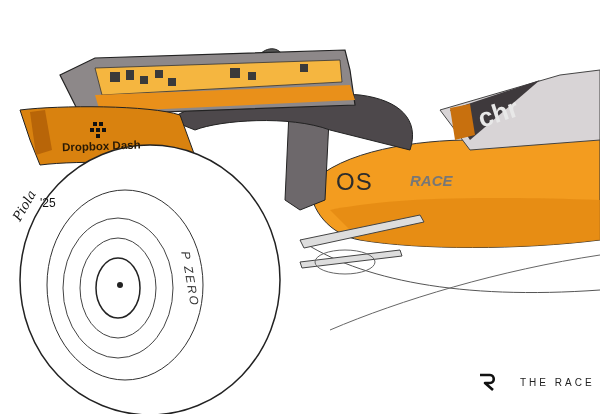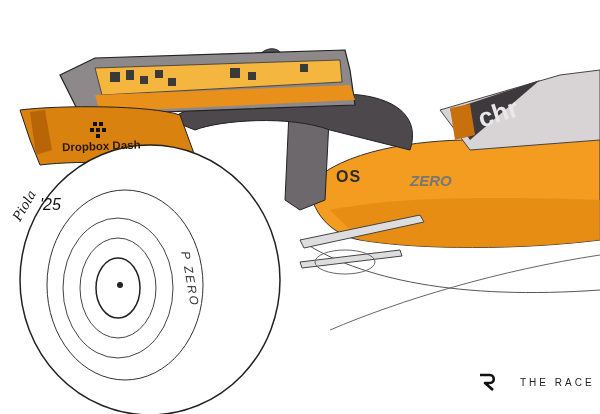--- a/index.html
+++ b/index.html
@@ -3,23 +3,23 @@
 <meta charset="utf-8">
 <style>
   html, body { margin:0; padding:0; background:#ffffff; }
   body { width:600px; height:414px; position:relative; overflow:hidden; font-family:"Liberation Sans", sans-serif; }
   .art { position:absolute; left:0; top:0; width:600px; height:414px; }
   .brand { position:absolute; left:478px; top:372px; display:flex; align-items:center; gap:22px; }
   .brand-text { font-size:10px; letter-spacing:3px; color:#222; }
   .dropbox-label { position:absolute; left:62px; top:140px; font-size:11.5px; font-weight:bold; color:#2a1a05; transform:rotate(-2deg); }
   .wheel-text { position:absolute; left:162px; top:272px; font-size:12px; font-style:italic; color:#333; transform:rotate(80deg); letter-spacing:2px; }
   .sig { position:absolute; left:8px; top:198px; font-family:"DejaVu Serif", serif; font-style:italic; font-size:13px; color:#111; transform:rotate(-60deg); }
-  .sig-year { position:absolute; left:40px; top:196px; font-size:16px; font-style:italic; color:#111; }
+  .sig-year { position:absolute; left:40px; top:196px; font-size:12px; color:#111; }
   .sponsor-dell { position:absolute; left:410px; top:172px; font-size:15px; font-style:italic; font-weight:bold; color:#777; }
-  .sponsor-os { position:absolute; left:336px; top:168px; font-size:16px; font-weight:bold; color:#2c2c2c; letter-spacing:1px; }
+  .sponsor-os { position:absolute; left:336px; top:168px; font-size:24px; font-weight:normal; color:#2c2c2c; letter-spacing:1px; }
   .sponsor-chr { position:absolute; left:478px; top:98px; font-size:26px; font-weight:bold; color:#e8e8e8; transform:rotate(-18deg); }
 </style>
 </head>
 <body>
 
 <svg class="art" viewBox="0 0 600 414" xmlns="http://www.w3.org/2000/svg">
 
   <path d="M300 240 C360 280, 460 300, 600 290" fill="none" stroke="#555" stroke-width="1"></path>
   <path d="M330 330 C400 300, 500 270, 600 255" fill="none" stroke="#666" stroke-width="1"></path>
 
@@ -67,21 +67,21 @@
   <ellipse cx="150" cy="280" rx="130" ry="135" fill="#fff" stroke="#222" stroke-width="1.5"></ellipse>
   <ellipse cx="125" cy="285" rx="78" ry="95" fill="#fff" stroke="#333" stroke-width="1"></ellipse>
   <ellipse cx="118" cy="288" rx="55" ry="70" fill="none" stroke="#444" stroke-width="1"></ellipse>
   <ellipse cx="118" cy="288" rx="38" ry="50" fill="none" stroke="#444" stroke-width="1"></ellipse>
   <ellipse cx="118" cy="288" rx="22" ry="30" fill="none" stroke="#222" stroke-width="1.5"></ellipse>
   <circle cx="120" cy="285" r="3" fill="#222"></circle>
 </svg>
 
 <div class="dropbox-label">Dropbox Dash</div>
 <div class="sponsor-os">OS</div>
-<div class="sponsor-dell">ZERO</div>
+<div class="sponsor-dell">RACE</div>
 <div class="sponsor-chr">chr</div>
 <div class="wheel-text">P ZERO</div>
 <div class="sig">Piola</div>
 <div class="sig-year">'25</div>
 
 <div class="brand">
   <svg width="20" height="20" viewBox="0 0 20 20">
     <path d="M2 3 H12 C17 3, 17 11, 12 11 H7 L15 18" fill="none" stroke="#111" stroke-width="2.6" stroke-linejoin="round"></path>
   </svg>
   <span class="brand-text">THE RACE</span>

